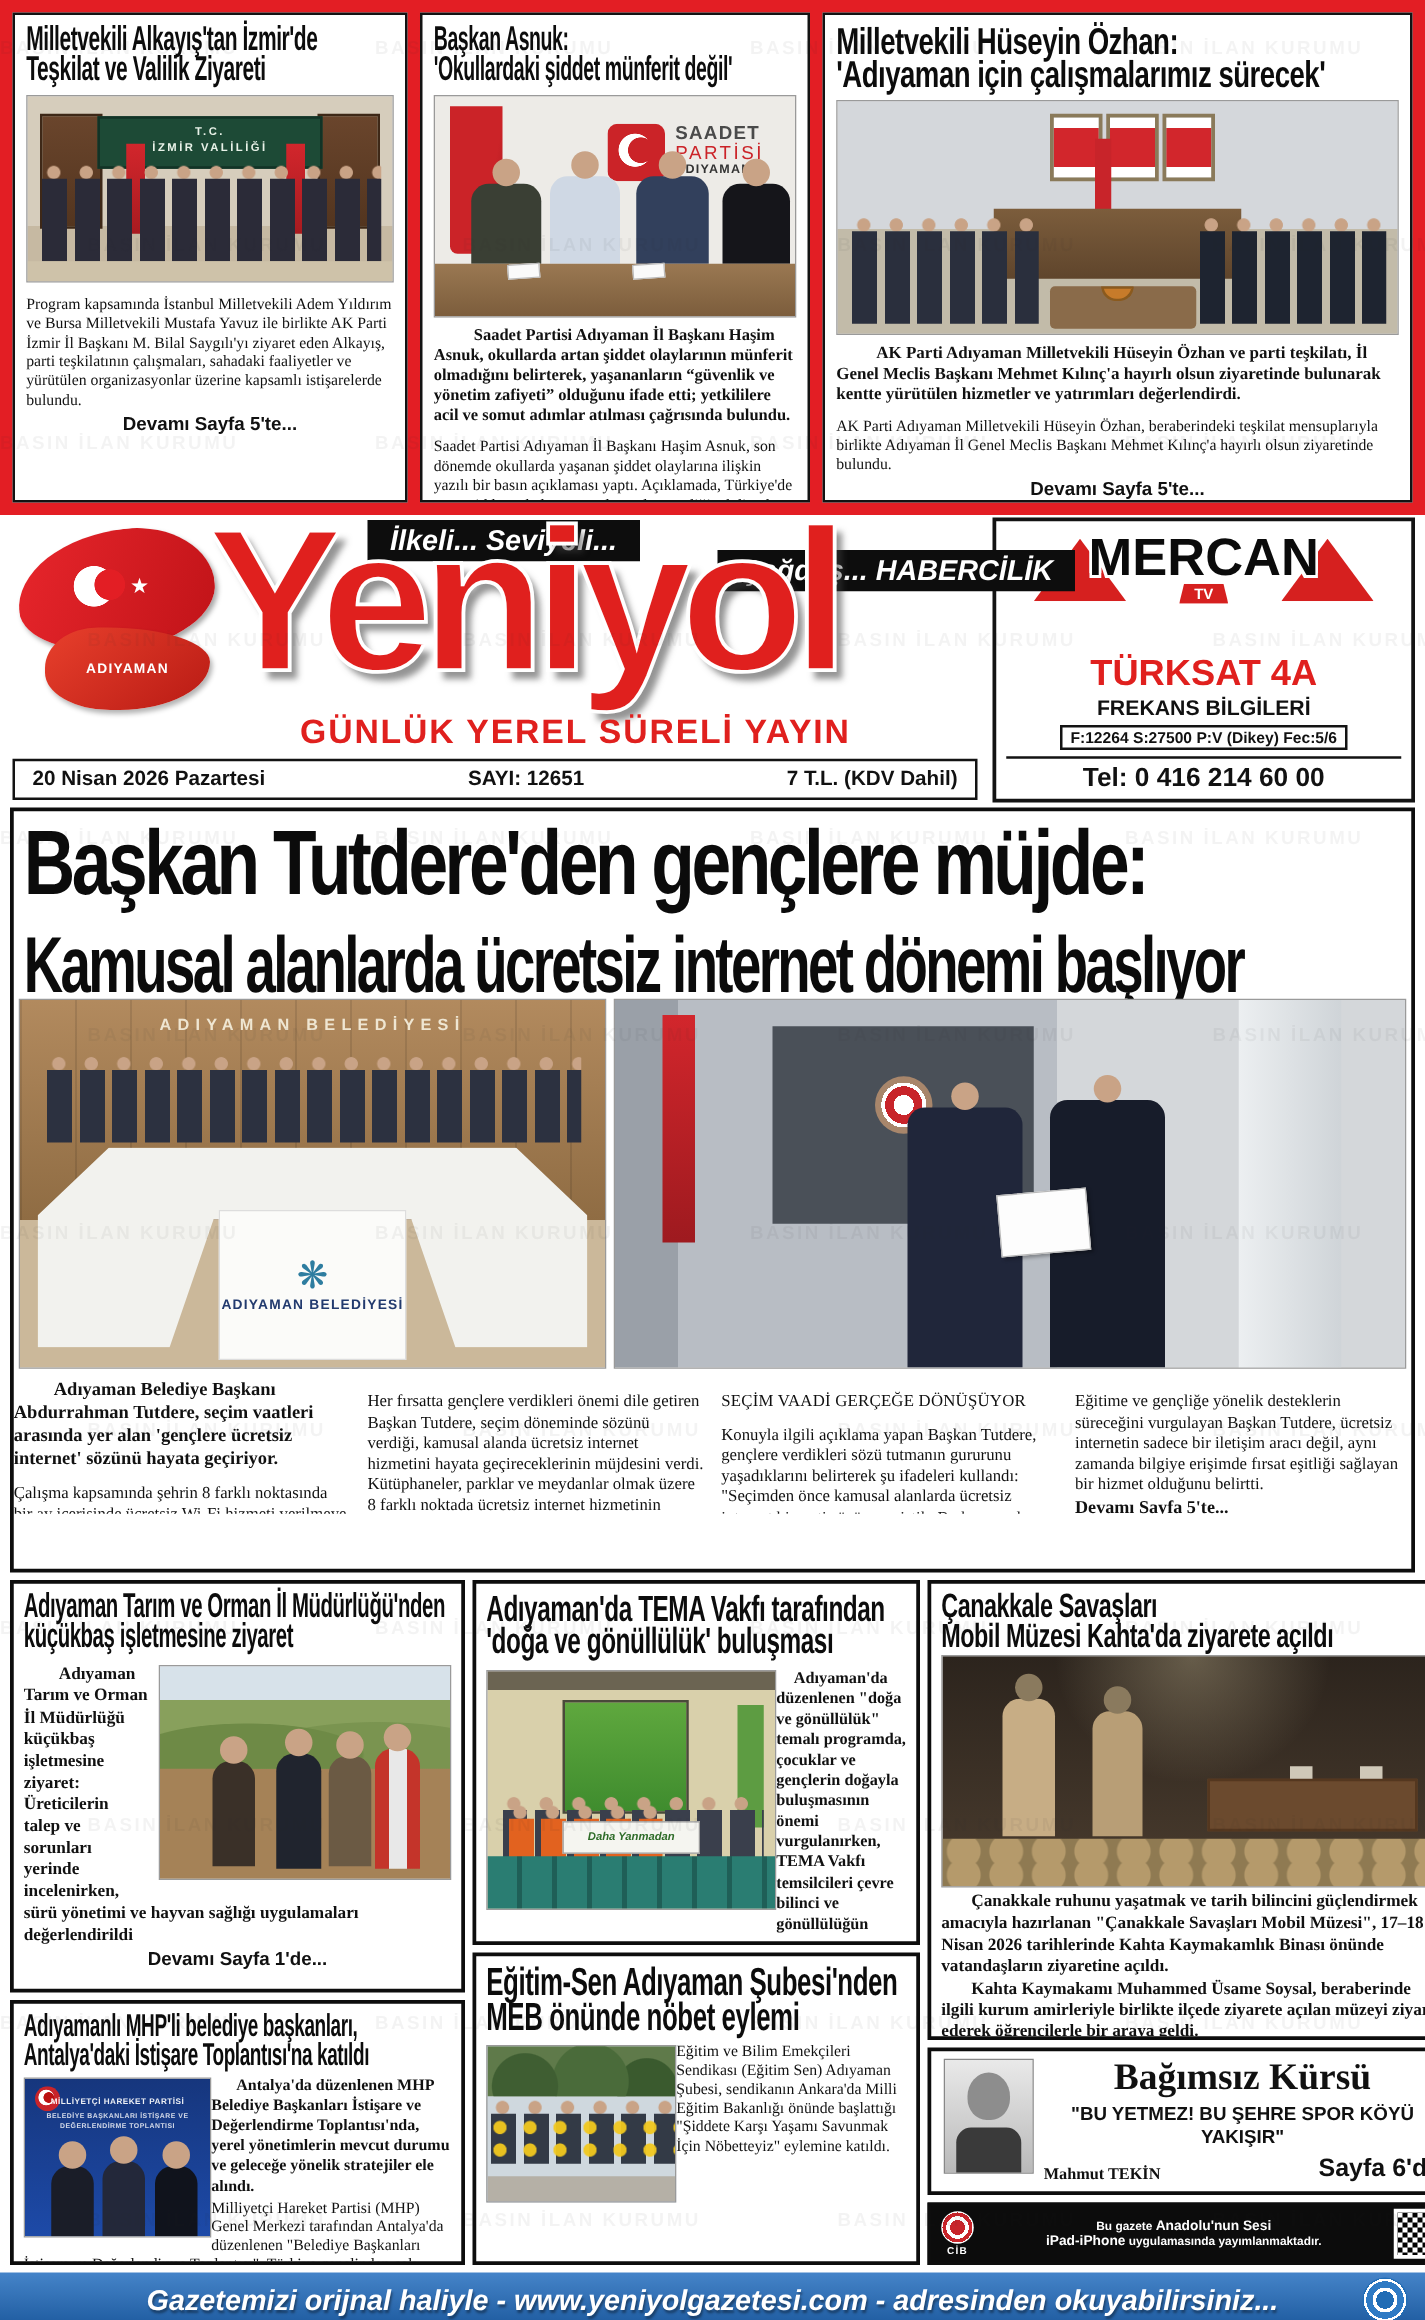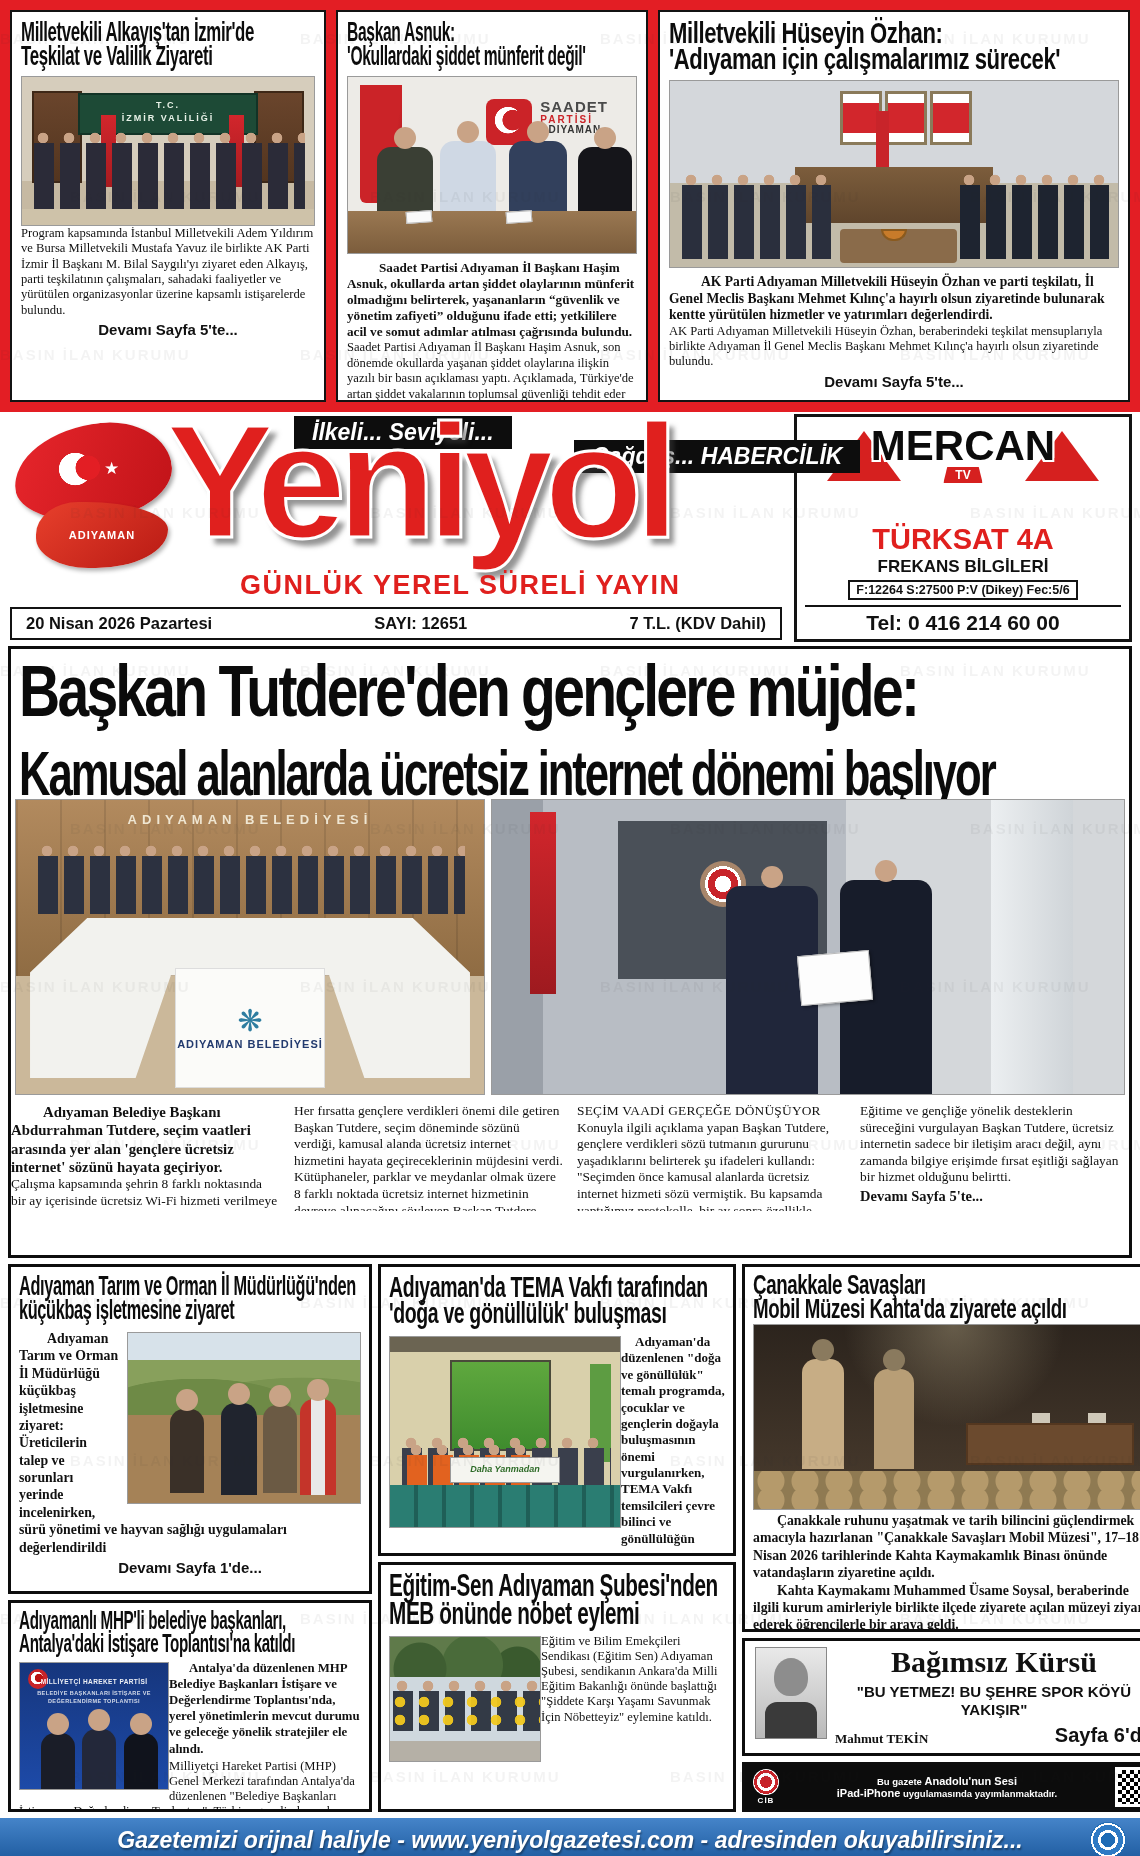--- a/index.html
+++ b/index.html
@@ -15,21 +15,21 @@
 .top-strip{display:flex;gap:10px;background:#e31e24;padding:10px;height:412px}
 .tbox{background:#fff;border:2px solid #131313;padding:4px 9px;overflow:hidden;display:flex;flex-direction:column}
 .tbox.b1{width:316px}.tbox.b2{width:312px}.tbox.b3{flex:1}
 .hl{font-family:"Liberation Sans",sans-serif;font-weight:bold;color:#0c0c0c;line-height:1.0;letter-spacing:-.5px;white-space:nowrap;transform-origin:top left}
 .b1 .hl{font-size:24px;transform:scale(.70,1.15)}
 .b2 .hl{font-size:24px;transform:scale(.65,1.15)}
 .b3 .hl{font-size:26px;transform:scale(.85,1.15)}
 .hl-wrap{margin:2px 0 10px}
 .photo{position:relative;overflow:hidden;border:1px solid #9a9a9a;flex-shrink:0;background:#ccc}
 .lead{font-weight:bold;font-size:13.6px;line-height:1.22;margin-top:6px;text-indent:32px}
-.body-txt{font-size:12.6px;line-height:1.22;margin-top:0}
+.body-txt{font-size:12.6px;line-height:1.22;margin-top:10px}
 .more{font-family:"Liberation Sans",sans-serif;font-weight:bold;text-align:center;font-size:15px;margin-top:3px}
 
 
 .person{position:absolute;background:#1d2230;border-radius:14px 14px 0 0}
 .person::before{content:"";position:absolute;top:-20px;left:50%;transform:translateX(-50%);width:22px;height:22px;border-radius:50%;background:#c9a386}
 .crowd{position:absolute}
 .crowd::before{content:"";position:absolute;left:0;right:0;top:0;height:14px;
  background:radial-gradient(circle at 12px 7px,var(--skin,#c9a386) 5px,transparent 5.6px) left top/26px 14px repeat-x}
 .crowd::after{content:"";position:absolute;left:0;right:0;top:12px;bottom:0;
  background:repeating-linear-gradient(90deg,transparent 0 3px,var(--suit,#2b2b38) 3px 23px,transparent 23px 26px)}
@@ -43,21 +43,21 @@
 .iz-floor{position:absolute;left:0;right:0;bottom:0;height:16px;background:#cec2a9}
 
 
 .ph-saadet{height:178px;background:#edebe7}
 .sa-flag{position:absolute;left:12px;top:8px;width:42px;height:118px;background:linear-gradient(100deg,#cb2328 0 70%,#a81b20);border-radius:0 0 6px 6px}
 .sa-logo{position:absolute;left:48%;top:22px;width:46px;height:46px;border-radius:8px;background:
  radial-gradient(circle at 58% 46%,#cb2328 0 10px,transparent 10.5px),
  radial-gradient(circle at 48% 46%,#fff 0 13px,transparent 13.5px),#cb2328}
 .sa-text{position:absolute;left:calc(48% + 54px);top:22px;font-family:"Liberation Sans",sans-serif;line-height:1.05}
 .sa-text .t1{font-size:15px;font-weight:bold;color:#4a4a4a;letter-spacing:1px}
-.sa-text .t2{font-size:10px;font-weight:bold;color:#cb2328;letter-spacing:2px}
+.sa-text .t2{font-size:15px;font-weight:normal;color:#cb2328;letter-spacing:2px}
 .sa-text .t3{font-size:10px;font-weight:bold;color:#333;letter-spacing:1px}
 .sa-desk{position:absolute;left:0;right:0;bottom:0;height:42px;background:linear-gradient(#9a7852,#7c5d3c)}
 .sa-paper{position:absolute;bottom:30px;width:26px;height:12px;background:#fafafa;border:1px solid #bbb;transform:rotate(-4deg)}
 .ph-saadet .p1{left:10%;bottom:42px;width:56px;height:64px;background:#3a3f34}
 .ph-saadet .p2{left:32%;bottom:42px;width:56px;height:70px;background:#cfd8e4}
 .ph-saadet .p3{left:56%;bottom:42px;width:58px;height:70px;background:#32405c}
 .ph-saadet .p4{left:80%;bottom:42px;width:54px;height:64px;background:#15151a}
 
 
 .ph-ozhan{height:188px;background:linear-gradient(#d4d7db 0 55%,#c2bba9 55%)}

